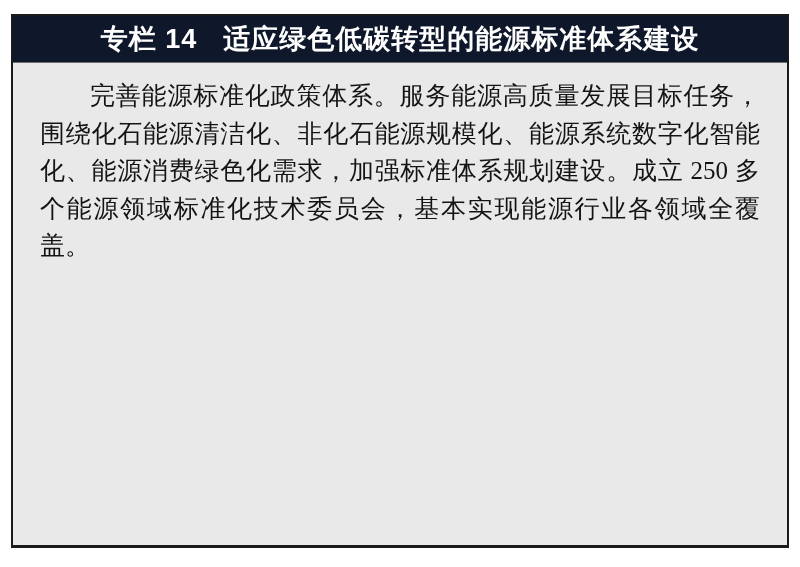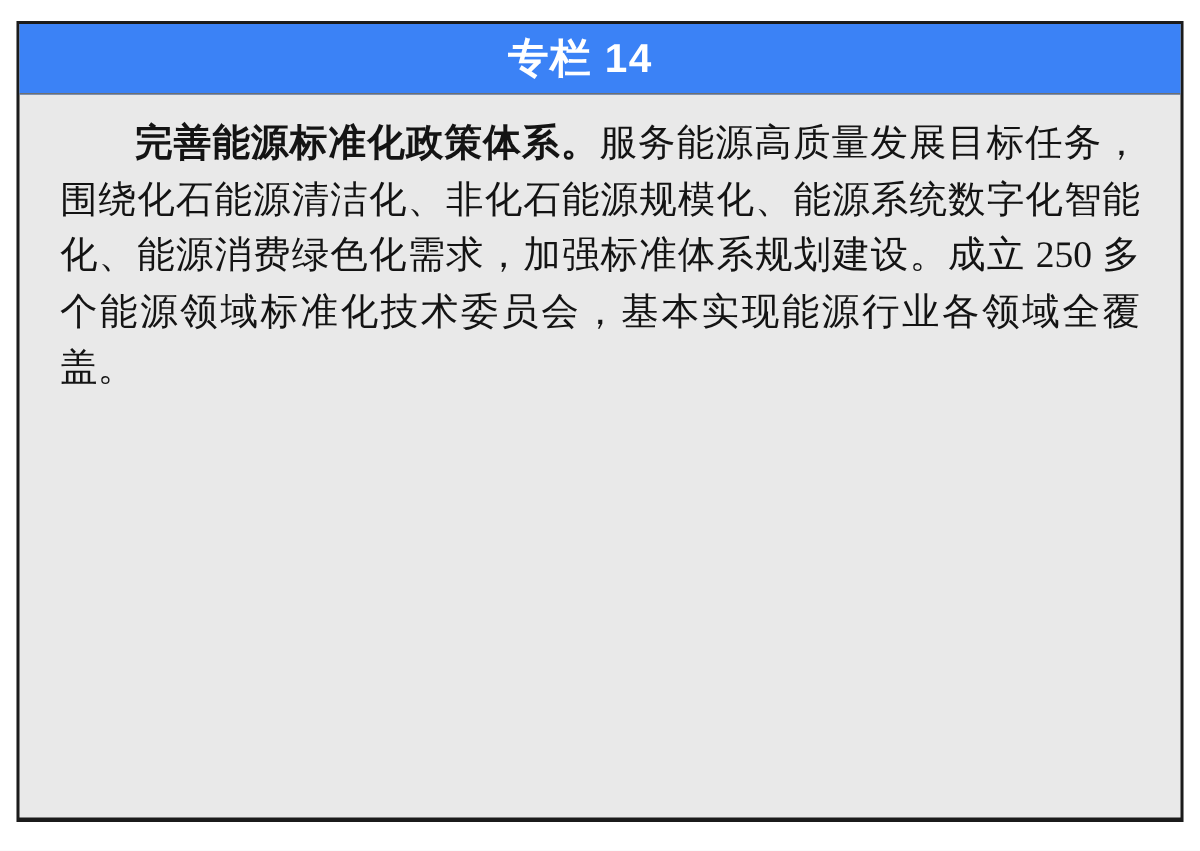--- a/index.html
+++ b/index.html
@@ -23,21 +23,21 @@
     height: 534px;
     box-sizing: border-box;
     border: 2px solid #1b1b1b;
     border-bottom-width: 3px;
     background: #e9e9e9;
     display: flex;
     flex-direction: column;
   }
   .column-header {
     flex: 0 0 46px;
-    background: #3b82f6;
+    background: #0f172a;
     border-bottom: 1px solid #6f6f6f;
     display: flex;
     align-items: center;
     justify-content: center;
     font-family: "Liberation Sans", "DejaVu Sans", sans-serif;
     font-weight: bold;
     font-size: 27px;
     color: #ffffff;
     letter-spacing: 1px;
     white-space: nowrap;
@@ -52,28 +52,29 @@
     line-height: 37.6px;
     color: #141414;
     text-align: justify;
   }
   .para {
     margin: 0;
     text-indent: 2em;
   }
   .para .lead {
     font-family: "Liberation Sans", "DejaVu Sans", sans-serif;
-    font-weight: bold;
+    font-weight: normal;
   }
 </style>
 </head>
 <body>
 
 <div class="page">
   <div class="column-box">
     <div class="column-header">
       <span class="title-label">专栏 14</span>
+      <span class="title-text">适应绿色低碳转型的能源标准体系建设</span>
     </div>
     <div class="column-body">
       <p class="para"><span class="lead">完善能源标准化政策体系。</span><span class="text">服务能源高质量发展目标任务，围绕化石能源清洁化、非化石能源规模化、能源系统数字化智能化、能源消费绿色化需求，加强标准体系规划建设。成立 250 多个能源领域标准化技术委员会，基本实现能源行业各领域全覆盖。</span></p>
     </div>
   </div>
 </div>
 
 </body></html>

